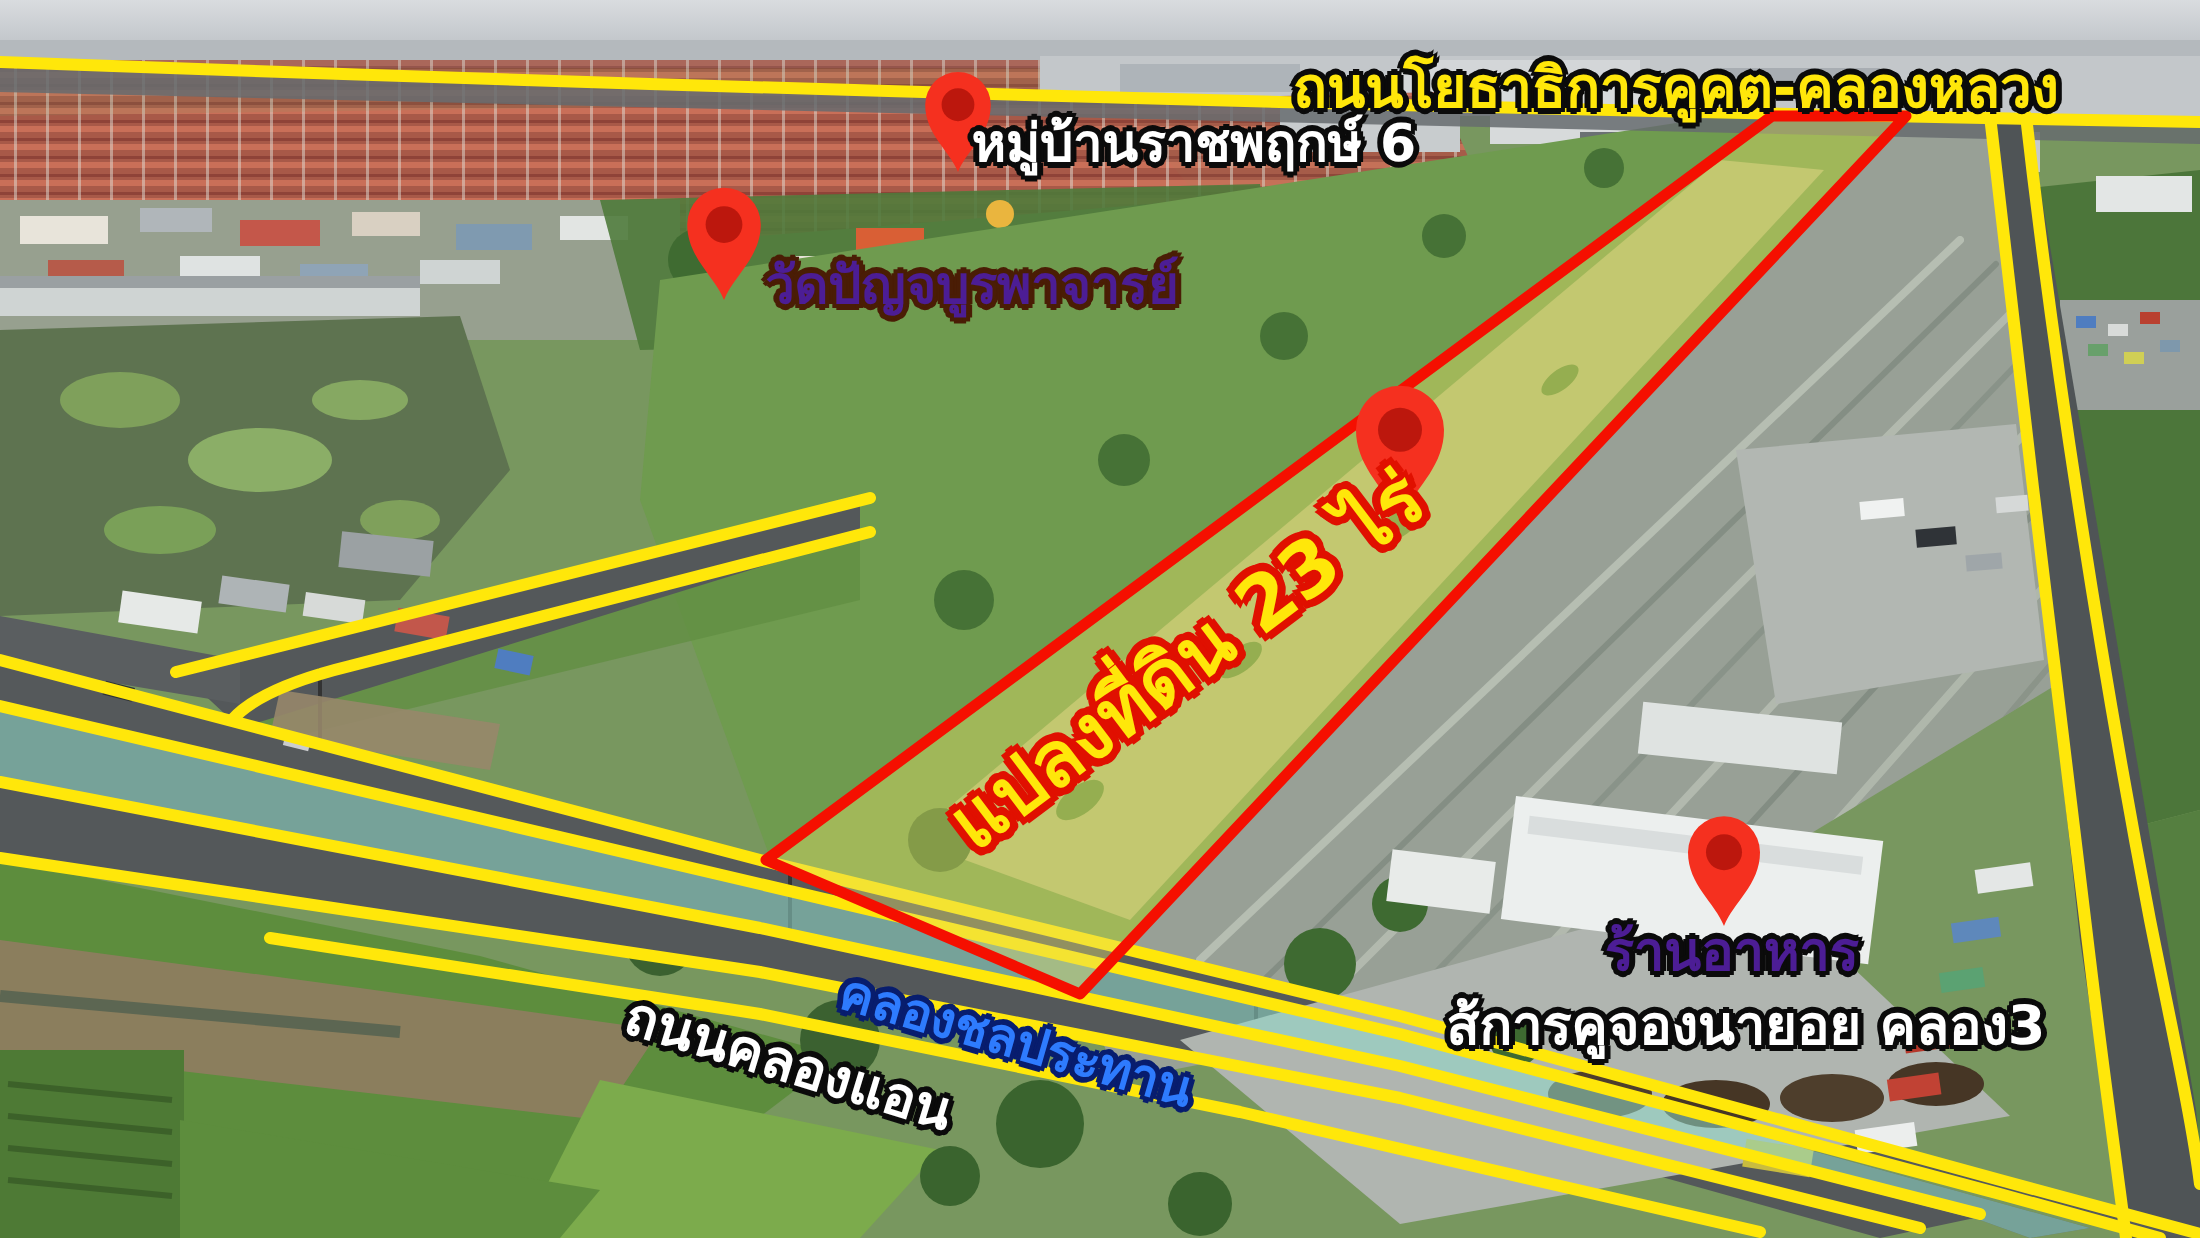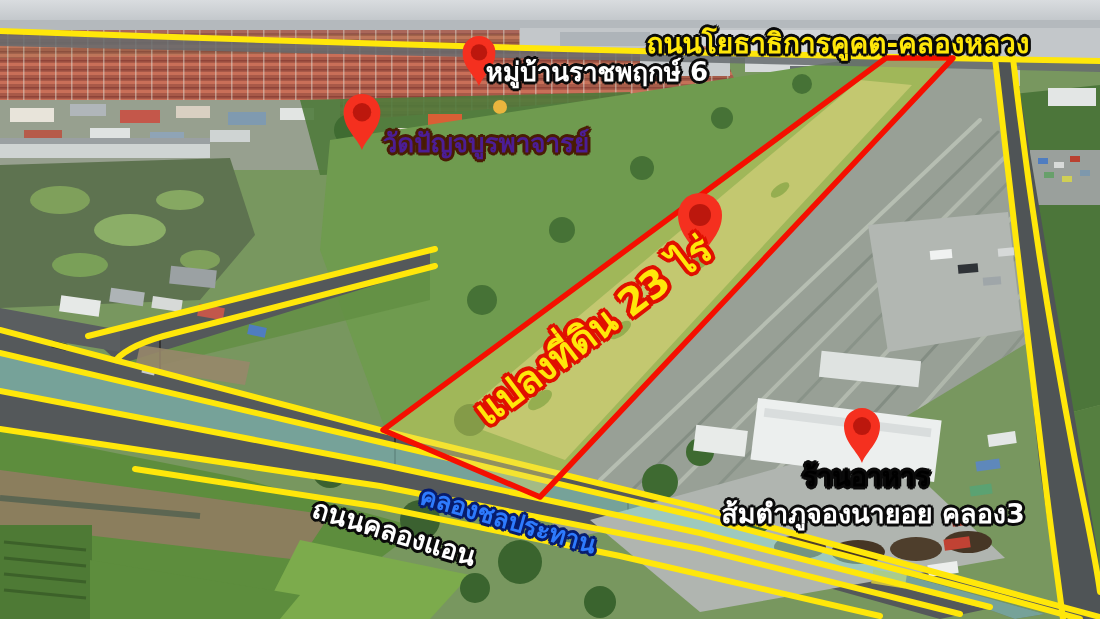--- a/index.html
+++ b/index.html
@@ -16,21 +16,21 @@
   .o-navy{text-shadow:-2px -2px 0 #081d6e,2px -2px 0 #081d6e,-2px 2px 0 #081d6e,
           2px 2px 0 #081d6e,-3px 0 0 #081d6e,3px 0 0 #081d6e,0 -3px 0 #081d6e,0 3px 0 #081d6e;}
   .o-brown{text-shadow:-2px -2px 0 #4a1d05,2px -2px 0 #4a1d05,-2px 2px 0 #4a1d05,
            2px 2px 0 #4a1d05,-3px 0 0 #4a1d05,3px 0 0 #4a1d05,0 -3px 0 #4a1d05,0 3px 0 #4a1d05;}
   .t-road  {left:838px;top:44px; font-size:28px;color:#ffe70a;}
   .t-vill  {left:597px;top:73px; font-size:26px;color:#ffffff;}
   .t-temp  {left:486px;top:144px;font-size:26px;color:#4c1d95;}
   .t-plot  {left:594px;top:331px;font-size:38px;color:#ffe70a;--rot:-37deg;}
   .t-canal {left:508px;top:521px;font-size:25px;color:#2e7bfe;--rot:16deg;}
   .t-broad {left:394px;top:533px;font-size:27px;color:#ffffff;--rot:17deg;}
-  .t-rest1 {left:866px;top:477px;font-size:27px;color:#000000;}
+  .t-rest1 {left:866px;top:477px;font-size:27px;color:#4c1d95;}
   .t-rest2 {left:873px;top:514px;font-size:27px;color:#ffffff;}
 </style>
 </head>
 <body>
 
 <div class="stage">
 <svg width="1100" height="619" viewBox="0 0 1100 619">
   <defs>
     <linearGradient id="sky" x1="0" y1="0" x2="0" y2="1">
       <stop offset="0" stop-color="#d9dcdf"></stop>
@@ -236,14 +236,14 @@
   </g>
 </svg>
 
   <div class="lbl t-road o-black">ถนนโยธาธิการคูคต-คลองหลวง</div>
   <div class="lbl t-vill o-black">หมู่บ้านราชพฤกษ์ 6</div>
   <div class="lbl t-temp o-brown">วัดปัญจบูรพาจารย์</div>
   <div class="lbl t-plot o-red">แปลงที่ดิน 23 ไร่</div>
   <div class="lbl t-canal o-navy">คลองชลประทาน</div>
   <div class="lbl t-broad o-black">ถนนคลองแอน</div>
   <div class="lbl t-rest1 o-black">ร้านอาหาร</div>
-  <div class="lbl t-rest2 o-black">ส้มตำภูจองนายอย คลอง3</div>
+  <div class="lbl t-rest2 o-black">ส้การคูจองนายอย คลอง3</div>
 </div>
 
 </body></html>

